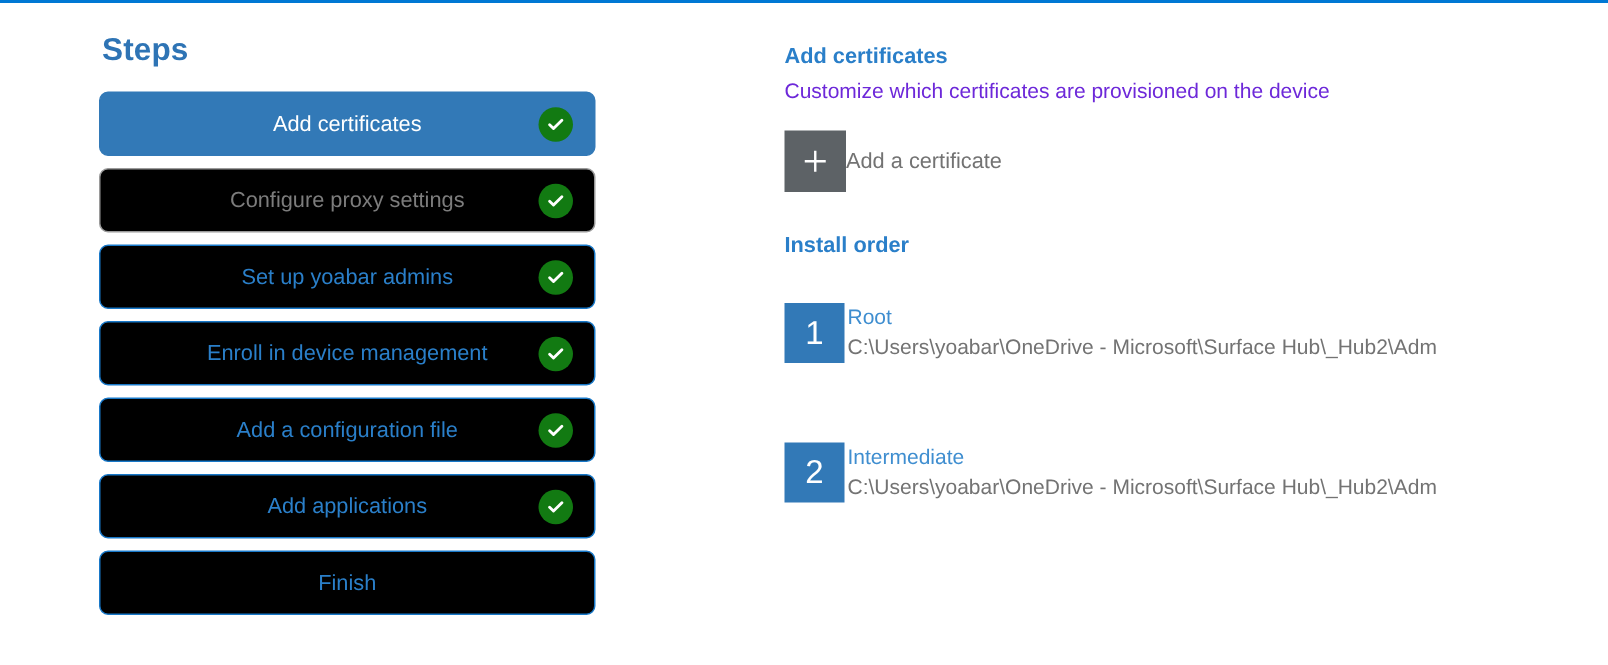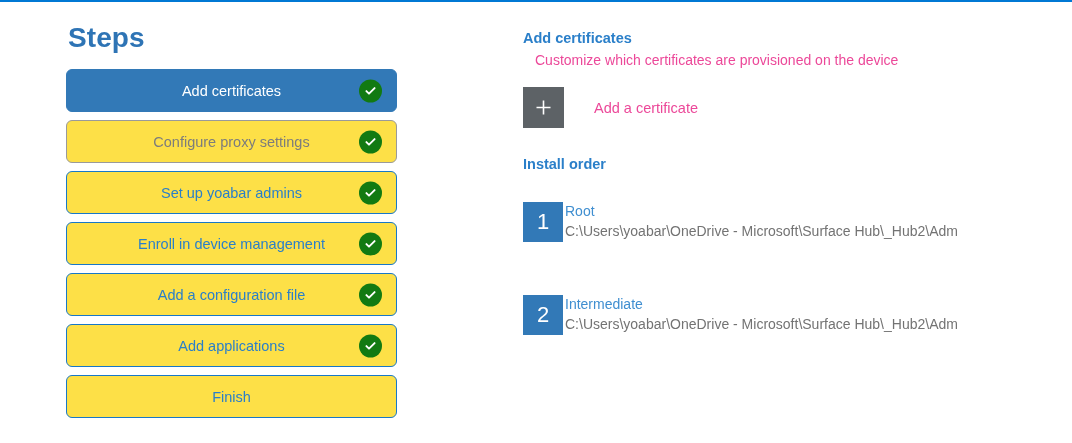--- a/index.html
+++ b/index.html
@@ -26,35 +26,35 @@
   }
 
   
   .steps-panel {
     position: absolute;
     left: 66px;
     top: 22px;
     width: 336px;
   }
   .steps-title {
-    font-size: 28px;
+    font-size: 21px;
     font-weight: bold;
     color: #2e74b5;
     letter-spacing: .1px;
     margin: 0 0 15px 2px;
   }
   .step-btn {
     position: relative;
     box-sizing: border-box;
     width: 331px;
     height: 43px;
     margin-bottom: 8px;
     border-radius: 6px;
     border: 1px solid #1878c8;
-    background: #fde047;
+    background: #000000;
     display: flex;
     align-items: center;
     justify-content: center;
     font-size: 14.5px;
     color: #2a7fc9;
     cursor: pointer;
     user-select: none;
   }
   .step-btn.active {
     background: #3279b7;
@@ -90,22 +90,22 @@
     width: 520px;
   }
   .section-head {
     font-size: 14.5px;
     font-weight: bold;
     color: #2a7fc9;
     margin: 0;
   }
   .section-sub {
     font-size: 14px;
-    color: #ec4899;
-    margin: 6px 0 0 12px;
+    color: #6d28d9;
+    margin: 6px 0 0 0;
   }
 
   .add-cert-row {
     display: flex;
     align-items: center;
     margin-top: 19px;
     cursor: pointer;
     width: max-content;
   }
   .plus-tile {
@@ -113,22 +113,21 @@
     height: 41px;
     background: #5d6266;
     display: flex;
     align-items: center;
     justify-content: center;
     flex: none;
   }
   .plus-tile svg { display: block; }
   .add-cert-label {
     font-size: 14.5px;
-    color: #ec4899;
-    margin-left: 30px;
+    color: #737373;
   }
 
   .install-block { margin-top: 28px; }
 
   .order-list { margin-top: 30px; }
   .order-item {
     display: flex;
     align-items: flex-start;
     margin-bottom: 53px;
     cursor: pointer;

